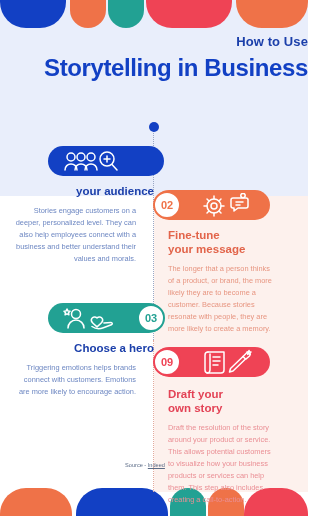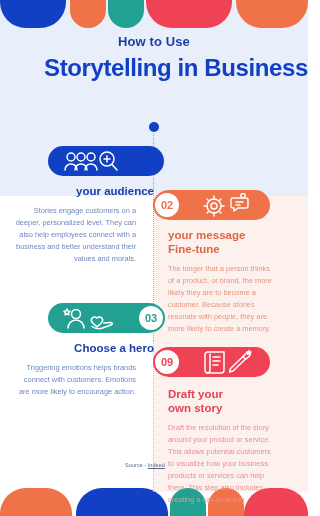--- a/index.html
+++ b/index.html
@@ -23,21 +23,21 @@
   .blobrow{position:absolute;left:0;width:308px;height:28px;}
   .blobrow.top{top:0;}
   .blobrow.bottom{bottom:0;}
   .blob{position:absolute;top:-18px;height:46px;}
   .blobrow.bottom .blob{top:auto;bottom:-18px;}
   .blobrow.top .blob{border-radius:0 0 26px 26px;}
   .blobrow.bottom .blob{border-radius:26px 26px 0 0;}
 
   
   .hdr{position:absolute;left:0;top:34px;width:308px;text-align:center;}
-  .hdr-small{font-size:13px;font-weight:bold;color:#1b3faa;letter-spacing:.1px;}
+  .hdr-small{font-size:13px;font-weight:bold;color:#1b3faa;letter-spacing:.1px;text-align:right;}
   .hdr-big{font-size:24px;font-weight:bold;color:#1240c4;letter-spacing:-.4px;margin-top:5px;white-space:nowrap;margin-left:44px;}
 
   
   .intro{
     position:absolute;left:67px;top:88px;width:174px;
     background:#fdfbf7;border-radius:14px;
     padding:10px 8px;text-align:center;
     font-size:8.3px;font-weight:bold;line-height:1.45;color:#1b3faa;
   }
   .intro-dot{position:absolute;left:149px;top:122px;width:10px;height:10px;border-radius:50%;background:#1240c4;z-index:6;}
@@ -151,22 +151,22 @@
     <path d="M14 3v3M14 20v3M4 13h3M21 13h3M7 6l2 2M19 18l2 2M21 6l-2 2M9 18l-2 2"></path>
     <path d="M33 5h13a2 2 0 0 1 2 2v6a2 2 0 0 1-2 2h-8l-4 3v-3h-1a2 2 0 0 1-2-2V7a2 2 0 0 1 2-2z"></path>
     <path d="M36 9h7M36 12h4"></path>
     <circle cx="43" cy="2.6" r="2.2"></circle>
   </svg>
         </span>
         <span class="badge" style="color: rgb(239, 114, 72);">02</span>
       </div>
       <div class="blk r" style="top: 228px;">
         <h3 style="color: rgb(226, 100, 74);">
+          <div>Fine-tune</div>
           <div>your message</div>
-          <div>Fine-tune</div>
         </h3>
         <p style="color: rgb(231, 149, 128);">The longer that a person thinks of a product, or brand, the more likely they are to become a customer. Because stories resonate with people, they are more likely to create a memory.</p>
       </div>
       <div class="pill left" style="top: 303px; background: rgb(34, 161, 147); color: rgb(34, 161, 147); text-decoration: underline;">
         <span class="gfx">
           <svg width="56" height="24" viewBox="0 0 56 24" fill="none" stroke="#fff" stroke-width="1.5" stroke-linecap="round" stroke-linejoin="round">
     <circle cx="14" cy="8" r="4.5"></circle>
             <path d="M6 22c0-4.4 3.6-8 8-8s8 3.6 8 8"></path>
     <path d="M5 3l.9 1.9L8 5.2 6.5 6.7l.4 2.1L5 7.8 3.1 8.8l.4-2.1L2 5.2l2.1-.3z"></path>
     <path d="M35 12c-1.6-1.7-4.4-1.3-5.4.8-.8 1.7.2 3.4 1.4 4.5l4 3.6 4-3.6c1.2-1.1 2.2-2.8 1.4-4.5-1-2.1-3.8-2.5-5.4-.8z"></path>

